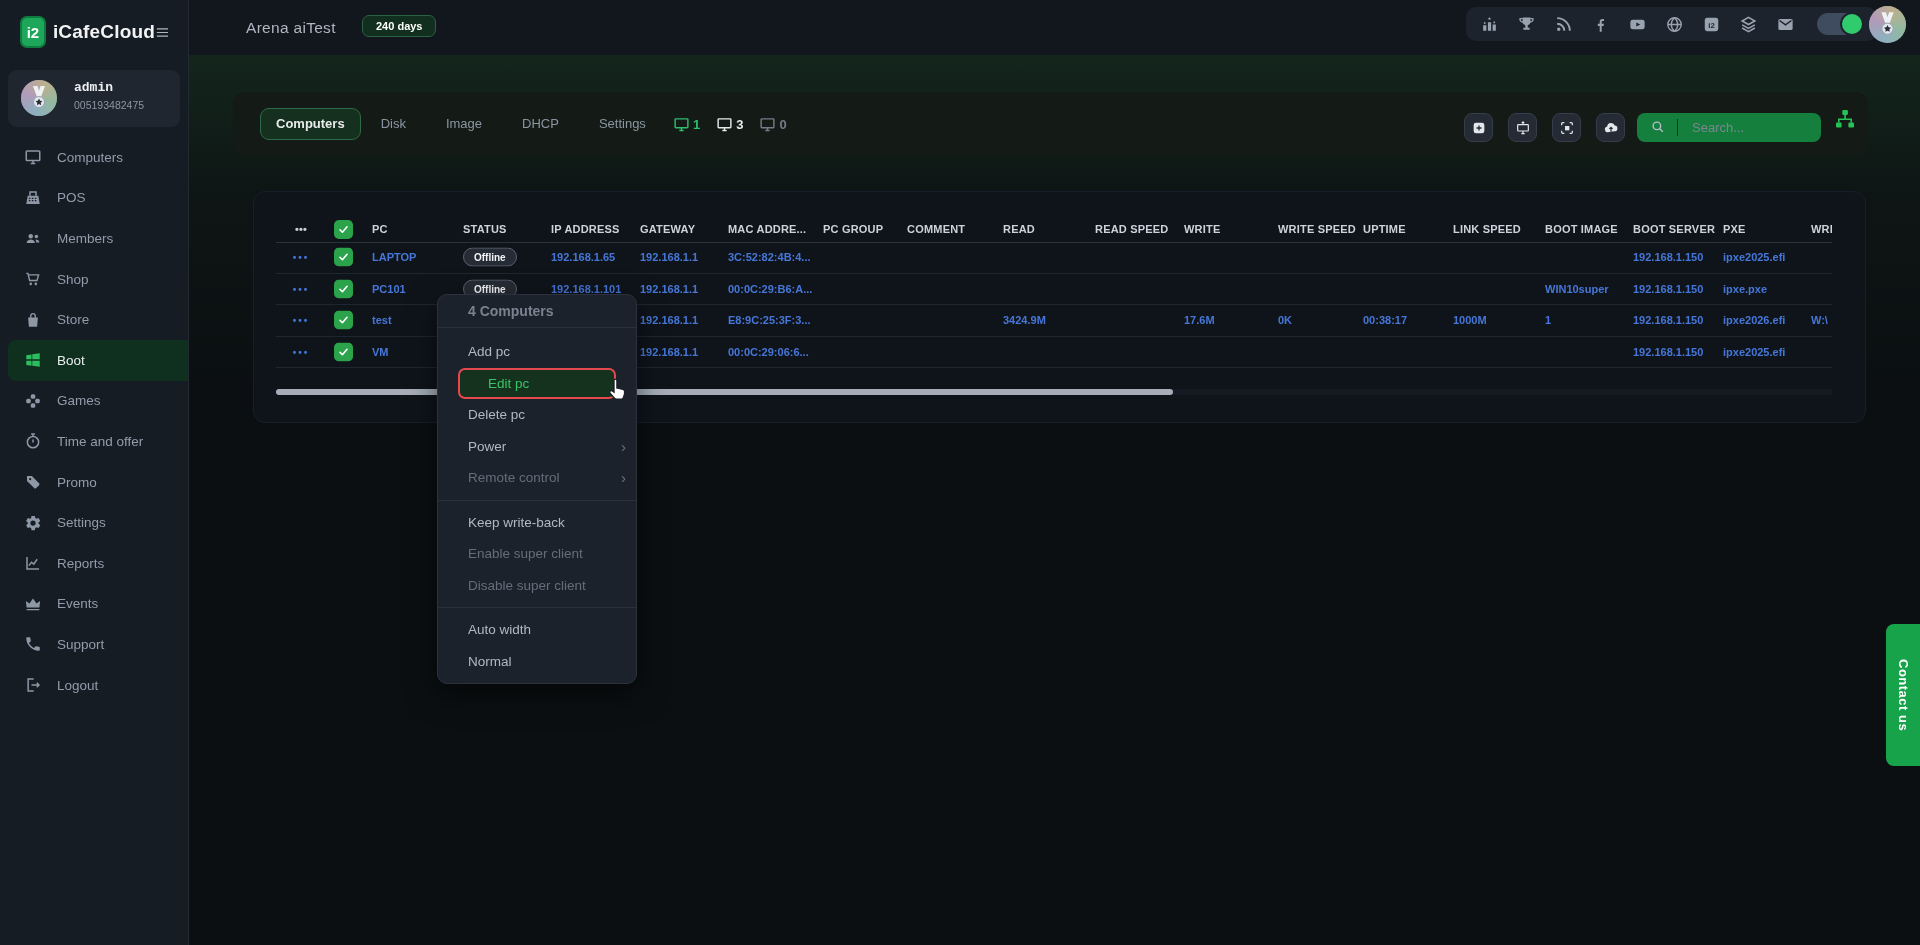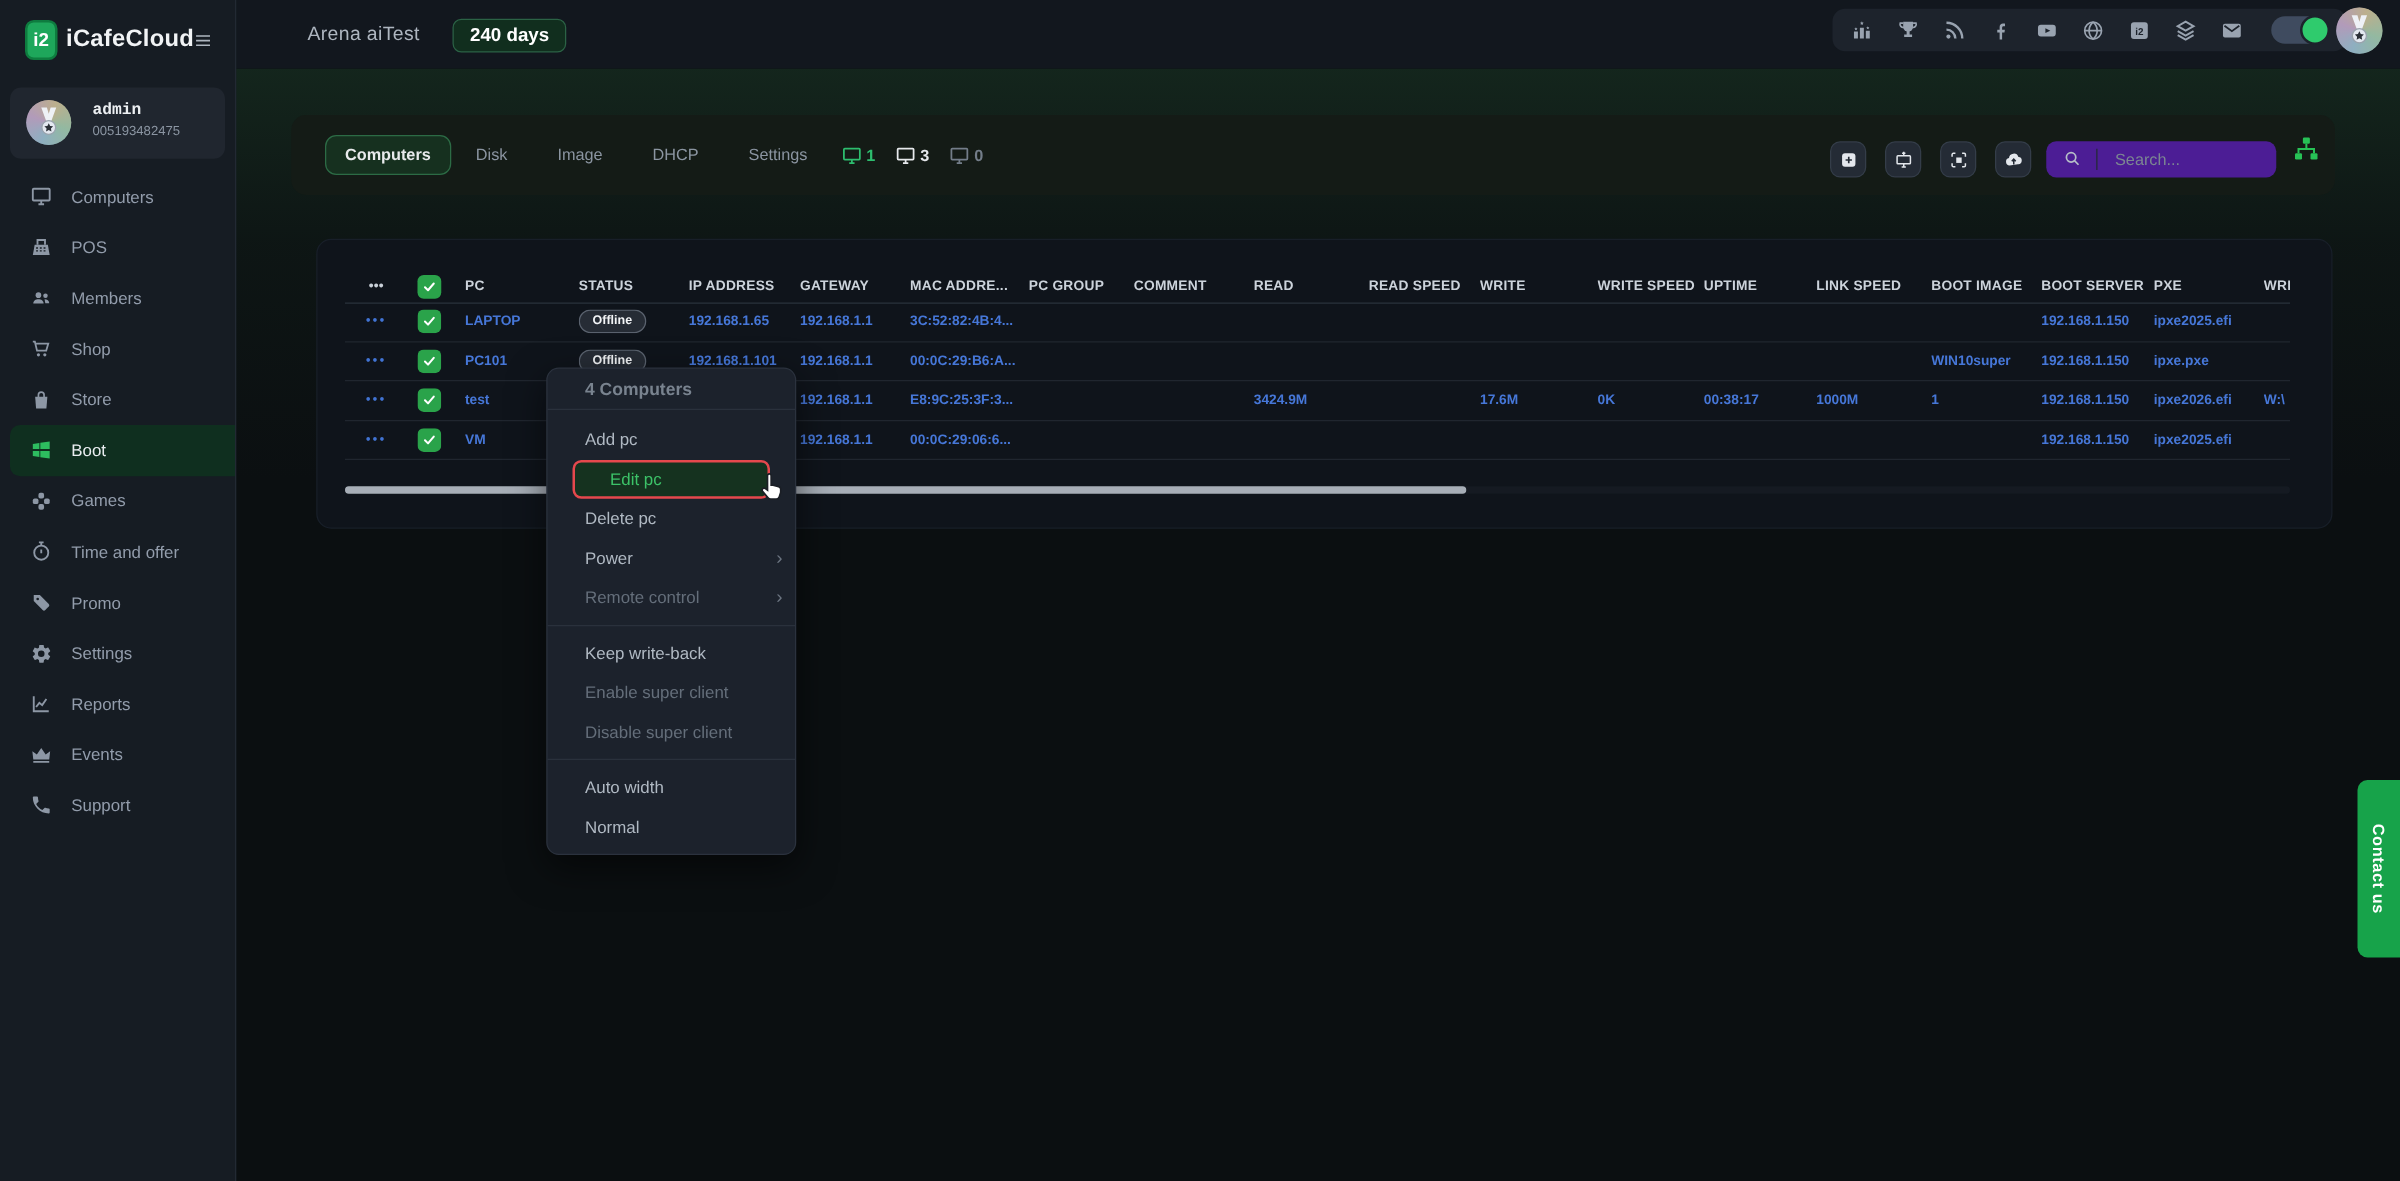--- a/index.html
+++ b/index.html
@@ -26,21 +26,21 @@
   .nav-item .icon{width:18px;height:18px;color:#8d97a5;flex:0 0 18px;}
   .nav-item .label{margin-left:15px;font-size:13.5px;}
   .nav-item.active{background:#0f2f1f;border-radius:8px 0 0 8px;margin-left:8px;padding-left:16px;color:#e9edf0;}
   .nav-item.active .icon{color:#2dbd5f;}
   .icon svg{width:100%;height:100%;display:block;}
 
   
   .topbar{position:absolute;left:188px;top:0;width:1732px;height:55px;background:#12171e;}
   .venue{position:absolute;left:58px;top:19px;font-size:15.5px;color:#aeb6c0;letter-spacing:.3px;}
   .days-badge{position:absolute;left:174px;top:15px;padding:4px 13px;background:#112e1e;border:1px solid #2b6245;
-    border-radius:7px;color:#fff;font-size:15px;font-weight:bold;cursor:pointer;}
+    border-radius:7px;color:#fff;font-size:11px;font-weight:bold;cursor:pointer;}
   .top-icons{position:absolute;left:1278px;top:7px;height:34px;background:#1d232c;border-radius:10px;
     display:flex;align-items:center;padding:0 14px;gap:18px;}
   .top-icons .icon{width:19px;height:19px;color:#99a3b0;cursor:pointer;}
   .toggle{width:46px;height:22px;border-radius:11px;background:#3f4b5f;position:relative;margin-left:4px;cursor:pointer;}
   .toggle .knob{position:absolute;right:-1px;top:-1px;width:24px;height:24px;border-radius:50%;
     background:#2fcb6d;border:2px solid #1d232c;box-sizing:border-box;}
   .top-avatar{position:absolute;left:1681px;top:6px;width:37px;height:37px;cursor:pointer;border-radius:50%;}
 
   
   .main{position:absolute;left:188px;top:55px;width:1732px;height:890px;
@@ -49,21 +49,21 @@
   .tabs{position:absolute;left:27px;top:16px;height:32px;display:flex;align-items:center;}
   .tab{font-size:13px;color:#8b95a1;padding:0 20px;line-height:30px;cursor:pointer;white-space:nowrap;}
   .tab.active{background:#16301f;border:1px solid #2c6b45;border-radius:9px;color:#e8eaec;font-weight:bold;padding:0 15px;}
   .counters{position:absolute;left:440px;top:0;height:64px;display:flex;align-items:center;gap:16px;}
   .counter{display:flex;align-items:center;gap:3px;font-size:13px;font-weight:bold;}
   .counter .icon{width:17px;height:17px;}
   .tool-btns{position:absolute;left:1231px;top:21px;display:flex;gap:15px;}
   .tool-btn{width:29px;height:29px;background:#242b35;border:1px solid #343d49;border-radius:8px;
     display:flex;align-items:center;justify-content:center;color:#e3e7ec;cursor:pointer;box-sizing:border-box;}
   .tool-btn .icon{width:16px;height:16px;}
-  .searchbox{position:absolute;left:1404px;top:21px;width:184px;height:29px;background:#4c1d95;border-radius:8px;
+  .searchbox{position:absolute;left:1404px;top:21px;width:184px;height:29px;background:#15803d;border-radius:8px;
     display:flex;align-items:center;}
   .search-seg{width:40px;height:17px;display:flex;justify-content:center;border-right:1px solid #222a35;color:#b6bec8;}
   .search-seg .icon{width:15px;height:15px;}
   .searchbox input{background:transparent;border:none;outline:none;color:#cfd6dd;font-size:13px;padding-left:14px;width:118px;
     font-family:"Liberation Sans",sans-serif;}
   .searchbox input::placeholder{color:#7c8692;}
   .net-icon{position:absolute;left:1600px;top:15px;width:24px;height:24px;cursor:pointer;}
 
   
   .table-card{position:absolute;left:65px;top:136px;width:1613px;height:232px;background:#0f141b;
@@ -247,20 +247,29 @@
           </span>
           <span class="label">Events</span>
         </div>
         <div class="nav-item">
           <span class="icon">
             <svg viewBox="0 0 24 24" fill="currentColor">
               <path d="M6.6 10.8c1.4 2.8 3.8 5.1 6.6 6.6l2.2-2.2c.3-.3.7-.4 1-.2 1.1.4 2.3.6 3.6.6.6 0 1 .4 1 1V20c0 .6-.4 1-1 1C10.8 21 3 13.2 3 4c0-.6.4-1 1-1h3.5c.6 0 1 .4 1 1 0 1.2.2 2.4.6 3.6.1.3 0 .7-.2 1z"></path>
             </svg>
           </span>
           <span class="label">Support</span>
+        </div>
+        <div class="nav-item">
+          <span class="icon">
+            <svg viewBox="0 0 24 24" fill="none" stroke="currentColor" stroke-width="2">
+              <path d="M13 4H5.5v16H13"></path>
+              <path d="M10 12h10M17 9l3 3-3 3"></path>
+            </svg>
+          </span>
+          <span class="label">Logout</span>
         </div>
       </nav>
   </aside>
 
   <header class="topbar">
     <span class="venue">Arena aiTest</span>
     <span class="days-badge">240 days</span>
     <div class="top-icons">
         <span class="icon">
           <svg viewBox="0 0 24 24" fill="currentColor">

